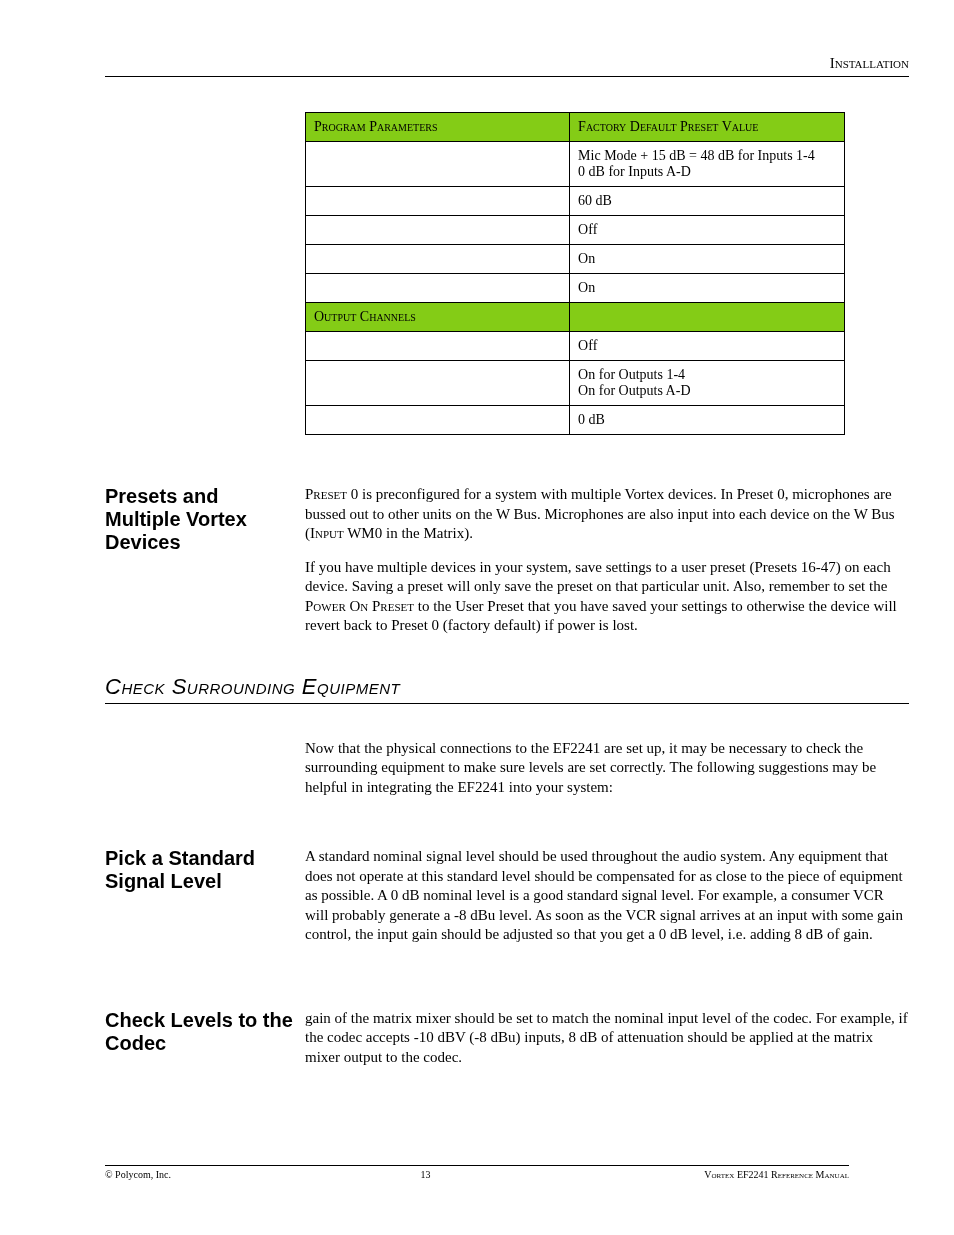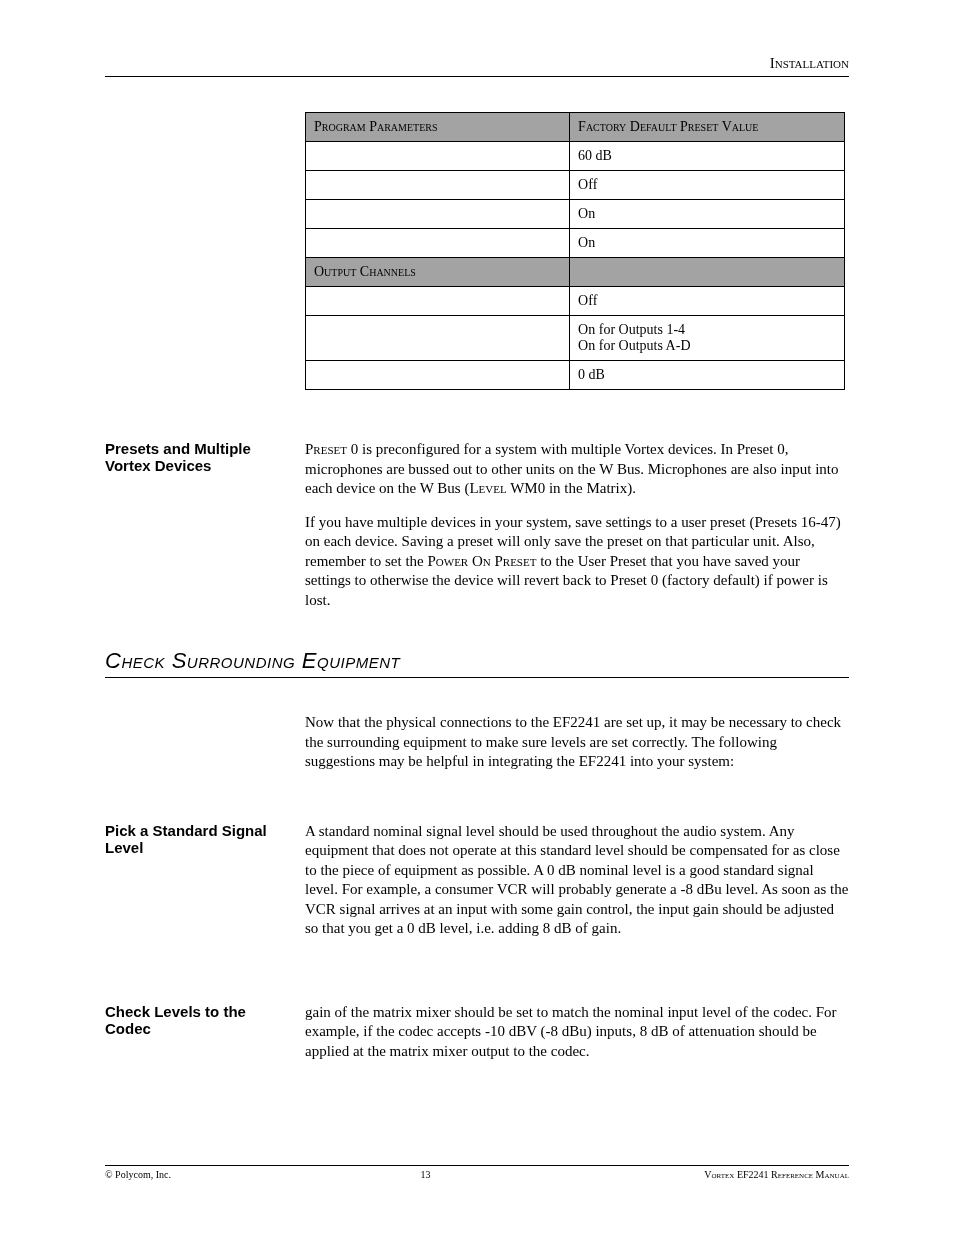--- a/index.html
+++ b/index.html
@@ -9,21 +9,21 @@
     width: 954px;
     height: 1235px;
     font-family: "Times New Roman", Times, serif;
     font-size: 15px;
     color: #000;
     background: #fff;
     position: relative;
   }
   .page {
     box-sizing: border-box;
-    padding: 55px 105px 55px 105px;
+    padding: 55px 45px 55px 105px;
     width: 954px;
     height: 1235px;
     position: relative;
   }
   .top-header {
     text-align: right;
     font-size: 15px;
     border-bottom: 1px solid #000;
     padding-bottom: 4px;
     margin-bottom: 35px;
@@ -36,33 +36,33 @@
     font-size: 14px;
   }
   table.param-table td, table.param-table th {
     border: 1px solid #000;
     padding: 6px 8px;
     text-align: left;
     vertical-align: top;
     font-weight: normal;
   }
   table.param-table th {
-    background: #a3a3a3;
+    background: #84cc16;
     font-variant: small-caps;
   }
   .section-row {
     display: flex;
     margin-top: 50px;
   }
   .sidebar-heading {
     width: 190px;
     flex: 0 0 190px;
     font-family: Verdana, Arial, sans-serif;
     font-weight: bold;
-    font-size: 15px;
+    font-size: 20px;
     color: #000;
     padding-right: 10px;
   }
   .section-body {
     flex: 1;
     font-size: 15px;
     line-height: 1.3;
   }
   .section-body p { margin: 0 0 14px 0; }
   .main-heading {
@@ -105,20 +105,25 @@
 </div>
 
 <table class="param-table">
   <tbody>
         <tr>
     <th style="width:49%">Program Parameters</th>
     <th>Factory Default Preset Value</th>
   </tr>
   <tr>
           <td></td>
+          <td style="white-space:pre-line">Mic Mode + 15 dB = 48 dB for Inputs 1-4
+0 dB for Inputs A-D</td>
+        </tr>
+  <tr>
+          <td></td>
           <td>60 dB</td>
         </tr>
   <tr>
           <td></td>
           <td>Off</td>
         </tr>
   <tr>
           <td></td>
           <td>On</td>
         </tr>
@@ -142,21 +147,21 @@
   <tr>
           <td></td>
           <td>0 dB</td>
         </tr>
 </tbody>
     </table>
 
 <div class="section-row">
   <div class="sidebar-heading">Presets and Multiple Vortex Devices</div>
   <div class="section-body">
-    <p><span class="sc">Preset</span><span> 0 is preconfigured for a system with multiple Vortex devices.  In Preset 0, microphones are bussed out to other units on the W Bus.  Microphones are also input into each device on the W Bus (</span><span class="sc">Level</span><span> WM0 in the Matrix).</span></p>
+    <p><span class="sc">Preset</span><span> 0 is preconfigured for a system with multiple Vortex devices.  In Preset 0, microphones are bussed out to other units on the W Bus.  Microphones are also input into each device on the W Bus (</span><span class="sc">Input</span><span> WM0 in the Matrix).</span></p>
     <p><span>If you have multiple devices in your system, save settings to a user preset (Presets 16-47) on each device.  Saving a preset will only save the preset on that particular unit.  Also, remember to set the </span><span class="sc">Power On Preset</span><span> to the User Preset that you have saved your settings to otherwise the device will revert back to Preset 0 (factory default) if power is lost.</span></p>
   </div>
 </div>
 
 <div class="main-heading">Check Surrounding Equipment</div>
 
 <p class="intro-after-heading">Now that the physical connections to the EF2241 are set up, it may be necessary to check the surrounding equipment to make sure levels are set correctly.  The following suggestions may be helpful in integrating the EF2241 into your system:</p>
 
 <div class="section-row">
   <div class="sidebar-heading">Pick a Standard Signal Level</div>

